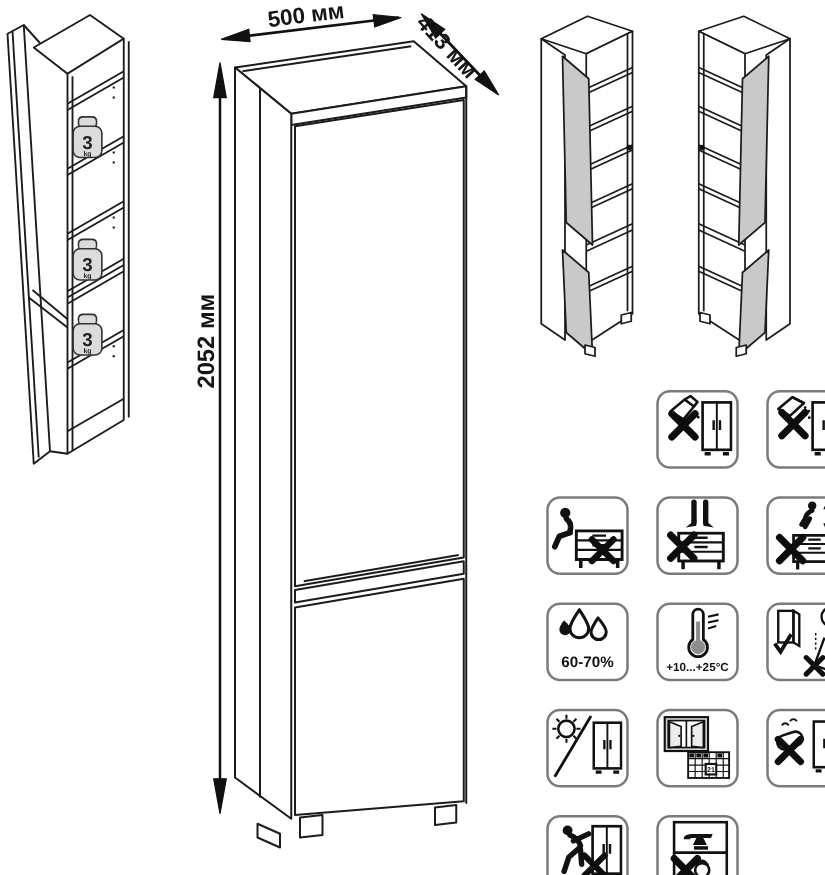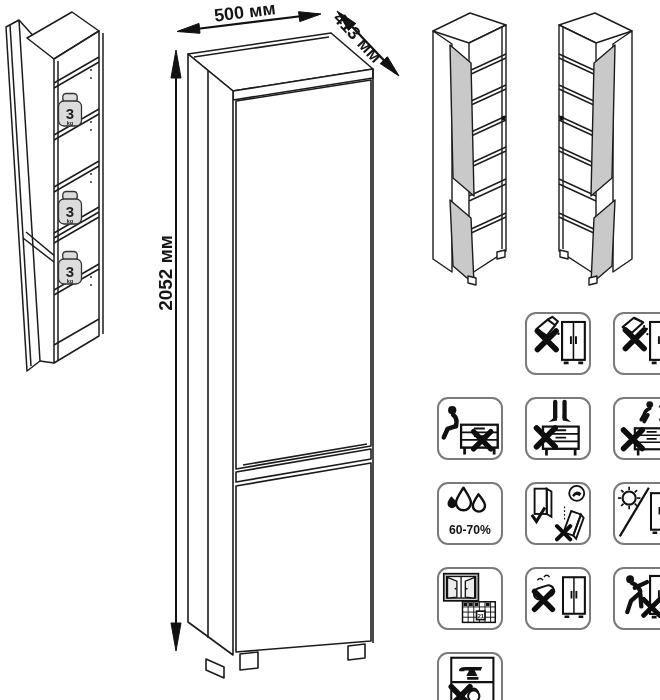--- a/index.html
+++ b/index.html
@@ -253,20 +253,33 @@
       <svg viewBox="0 0 66 63">
         <g fill="none" stroke="#111" stroke-width="2.6" stroke-linejoin="round">
           <path d="M26,4 C21,12 18,16 18,20 a8,8 0 0 0 16,0 C34,16 31,12 26,4 Z"></path>
           <path d="M42,11 C38,17 36,20 36,23 a6.5,6.5 0 0 0 13,0 C49,20 47,17 42,11 Z"></path>
         </g>
         <path d="M13,13 C10,17 9,19 9,21 a4.8,4.8 0 0 0 9.6,0 C18.6,19 17,17 13,13 Z" fill="#111"></path>
         <text x="33" y="53" class="ic-label">60-70%</text>
       </svg>
     </div>
 
+    <div class="icon-cell">
+      <svg viewBox="0 0 66 63">
+        <circle cx="33.5" cy="36" r="6" fill="#8d8d8d" stroke="none"></circle>
+        <line x1="33.5" y1="14" x2="33.5" y2="33" stroke="#8d8d8d" stroke-width="3.4"></line>
+        <path d="M29,8 a4.5,4.5 0 0 1 9,0 L38,29.5 a8,8 0 1 1 -9,0 Z" fill="none" stroke="#111" stroke-width="2.4"></path>
+        <g stroke="#111" stroke-width="1.8">
+          <line x1="42" y1="10" x2="51" y2="8"></line>
+          <line x1="42" y1="15" x2="51" y2="13"></line>
+          <line x1="42" y1="20" x2="49" y2="18"></line>
+        </g>
+        <text x="33" y="56" class="ic-label sm">+10...+25°C</text>
+      </svg>
+    </div>
 
     <div class="icon-cell">
       <svg viewBox="0 0 66 63">
         <g fill="none" stroke="#111" stroke-width="2">
           <rect x="8" y="5" width="13" height="27"></rect>
           <polygon points="21,5 26,8 26,35 21,32"></polygon>
         </g>
         <path d="M5,33 l5,7 9,-15" stroke="#111" stroke-width="3.2" fill="none"></path>
         <circle cx="53" cy="10" r="8" fill="none" stroke="#111" stroke-width="2"></circle>
         <path d="M48,12 q5,-7 10,-2 l-2,3 q-4,-3 -6,1 z" fill="#111"></path>

